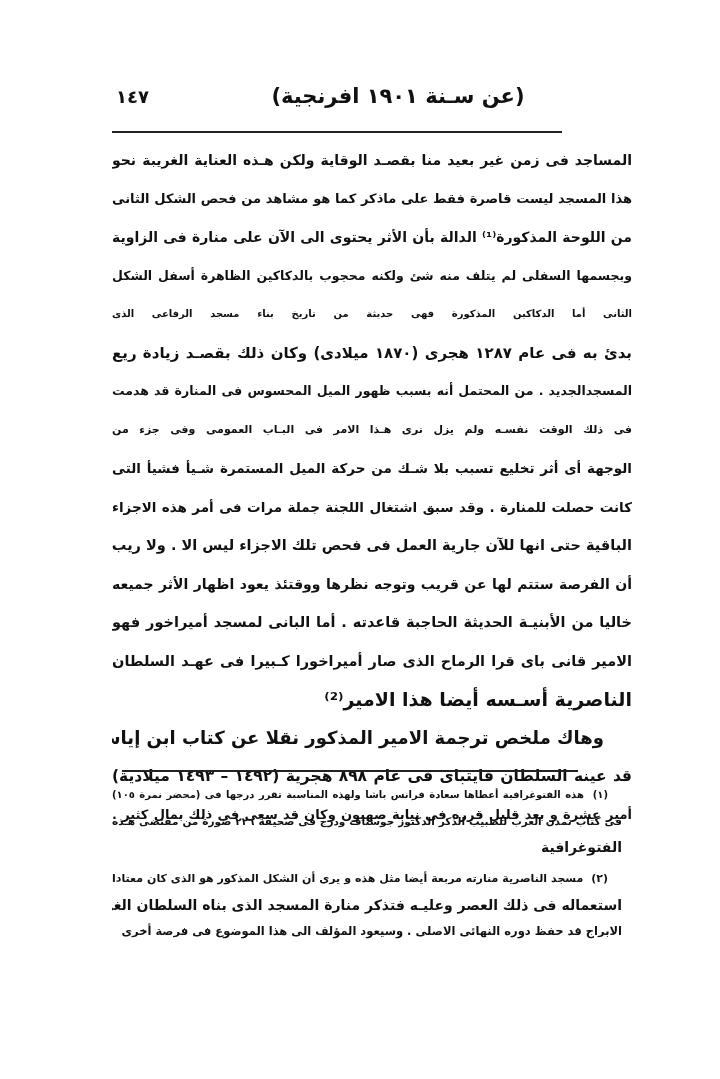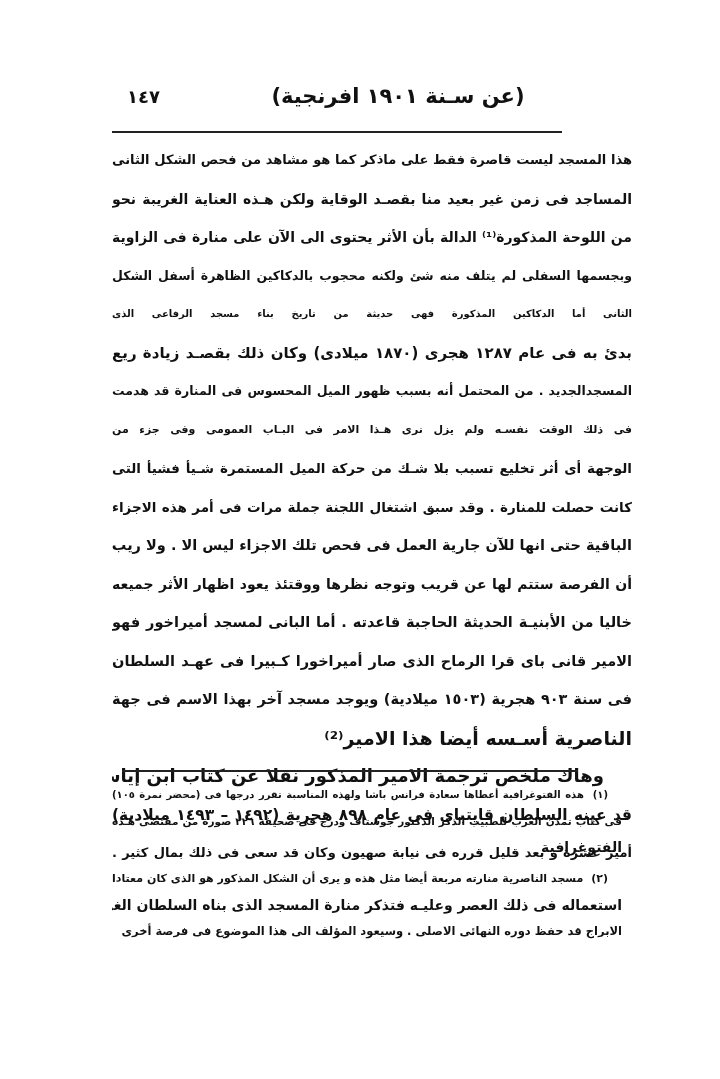--- a/index.html
+++ b/index.html
@@ -1,19 +1,19 @@
 <!DOCTYPE html>
 <html><head>
 <meta charset="utf-8">
 <style>
   html, body { margin: 0; padding: 0; background: #ffffff; }
   body { width: 720px; height: 1079px; position: relative; overflow: hidden; color: #111; }
   .page { position: absolute; left: 0; top: 0; width: 720px; height: 1079px; }
   .header { position: absolute; left: 112px; top: 84px; width: 450px; height: 36px; }
-  .page-number { position: absolute; left: 15px; top: 2px; font-family: "DejaVu Sans", sans-serif; font-size: 18px; font-weight: bold; direction: rtl; }
+  .page-number { position: absolute; left: 4px; top: 2px; font-family: "DejaVu Sans", sans-serif; font-size: 18px; font-weight: bold; direction: rtl; }
   .running-title { position: absolute; left: 126px; top: 0; width: 320px; text-align: center; font-family: "DejaVu Sans", sans-serif; font-size: 21px; font-weight: bold; direction: rtl; }
   .header-rule { position: absolute; left: 112px; top: 131px; width: 450px; height: 2px; background: #222; }
   .body-text { position: absolute; left: 112px; top: 141px; width: 520px; direction: rtl; font-family: "DejaVu Sans", sans-serif; font-size: 19px; font-weight: bold; line-height: 38.5px; }
   .line { display: block; text-align: justify; text-align-last: justify; white-space: nowrap; overflow: hidden; height: 38.5px; }
   .line.last { text-align-last: right; }
   .line.indent { padding-right: 28px; }
   .footnote-rule { position: absolute; left: 122px; top: 770px; width: 456px; height: 2px; background: #222; }
   .footnotes { position: absolute; left: 112px; top: 782px; width: 510px; direction: rtl; font-family: "DejaVu Sans", sans-serif; font-size: 14px; font-weight: bold; line-height: 26px; }
   .fn-line { display: block; text-align: justify; text-align-last: justify; white-space: nowrap; overflow: hidden; height: 26px; }
   .fn-line.last { text-align-last: right; }
@@ -26,35 +26,34 @@
 <div class="page">
 
   <div class="header">
     <span class="page-number">١٤٧</span>
     <span class="running-title">(عن سـنة ١٩٠١ افرنجية)</span>
   </div>
   <div class="header-rule"></div>
 
   <div class="body-text">
     <div class="paragraph">
+      <span class="line" style="font-size: 14px;">المساجد فى زمن غير بعيد منا بقصـد الوقاية ولكن هـذه العناية الغريبة نحو</span>
       <span class="line" style="font-size: 13px;">هذا المسجد ليست قاصرة فقط على ماذكر كما هو مشاهد من فحص الشكل الثانى</span>
-      <span class="line" style="font-size: 14px;">المساجد فى زمن غير بعيد منا بقصـد الوقاية ولكن هـذه العناية الغريبة نحو</span>
       <span class="line" style="font-size: 14px;">من اللوحة المذكورة⁽¹⁾ الدالة بأن الأثر يحتوى الى الآن على منارة فى الزاوية</span>
       <span class="line" style="font-size: 12.5px;">وبجسمها السفلى لم يتلف منه شئ ولكنه محجوب بالدكاكين الظاهرة أسفل الشكل</span>
       <span class="line" style="font-size: 10px;">الثانى  أما الدكاكين المذكورة فهى حديثة من تاريخ بناء مسجد الرفاعى الذى</span>
       <span class="line" style="font-size: 15px;">بدئ به فى عام ١٢٨٧ هجرى (١٨٧٠ ميلادى) وكان ذلك بقصـد زيادة ريع</span>
       <span class="line" style="font-size: 12.5px;">المسجدالجديد . من المحتمل أنه بسبب ظهور الميل المحسوس فى المنارة قد هدمت</span>
       <span class="line" style="font-size: 11px;">فى ذلك الوقت نفسـه ولم يزل نرى هـذا الامر فى البـاب العمومى وفى جزء من</span>
       <span class="line" style="font-size: 13.5px;">الوجهة أى أثر تخليع تسبب بلا شـك من حركة الميل المستمرة شـيأ فشيأ التى</span>
       <span class="line" style="font-size: 13.5px;">كانت حصلت للمنارة . وقد سبق اشتغال اللجنة جملة مرات فى أمر هذه الاجزاء</span>
       <span class="line" style="font-size: 14.5px;">الباقية حتى انها للآن جارية العمل فى فحص تلك الاجزاء ليس الا . ولا ريب</span>
       <span class="line" style="font-size: 14px;">أن الفرصة ستتم لها عن قريب وتوجه نظرها ووقتئذ يعود اظهار الأثر جميعه</span>
       <span class="line" style="font-size: 14.5px;">خاليا من الأبنيـة الحديثة الحاجبة قاعدته . أما البانى لمسجد أميراخور فهو</span>
       <span class="line" style="font-size: 14.5px;">الامير قانى باى قرا الرماح الذى صار أميراخورا كـبيرا فى عهـد السلطان</span>
-      <span class="line" style="font-size: 14.5px;">فى سنة ٩٠٣ هجرية (١٥٠٣ ميلادية) ويوجد مسجد آخر بهذا الاسم فى جهة</span>
       <span class="line last">الناصرية أسـسه أيضا هذا الامير⁽²⁾</span>
     </div>
     <div class="paragraph">
       <span class="line indent" style="font-size: 18px;">وهاك ملخص ترجمة الامير المذكور نقلا عن كتاب ابن إياس الشهير  قال</span>
       <span class="line" style="font-size: 15.5px;">قد عينه السلطان قايتباى فى عام ٨٩٨ هجرية (١٤٩٢ – ١٤٩٣ ميلادية)</span>
       <span class="line" style="font-size: 13px;">أمير عشرة و بعد قليل قرره فى نيابة صهيون  وكان قد سعى فى ذلك بمال كثير .</span>
     </div>
   </div>
 
   <div class="footnote-rule"></div>

